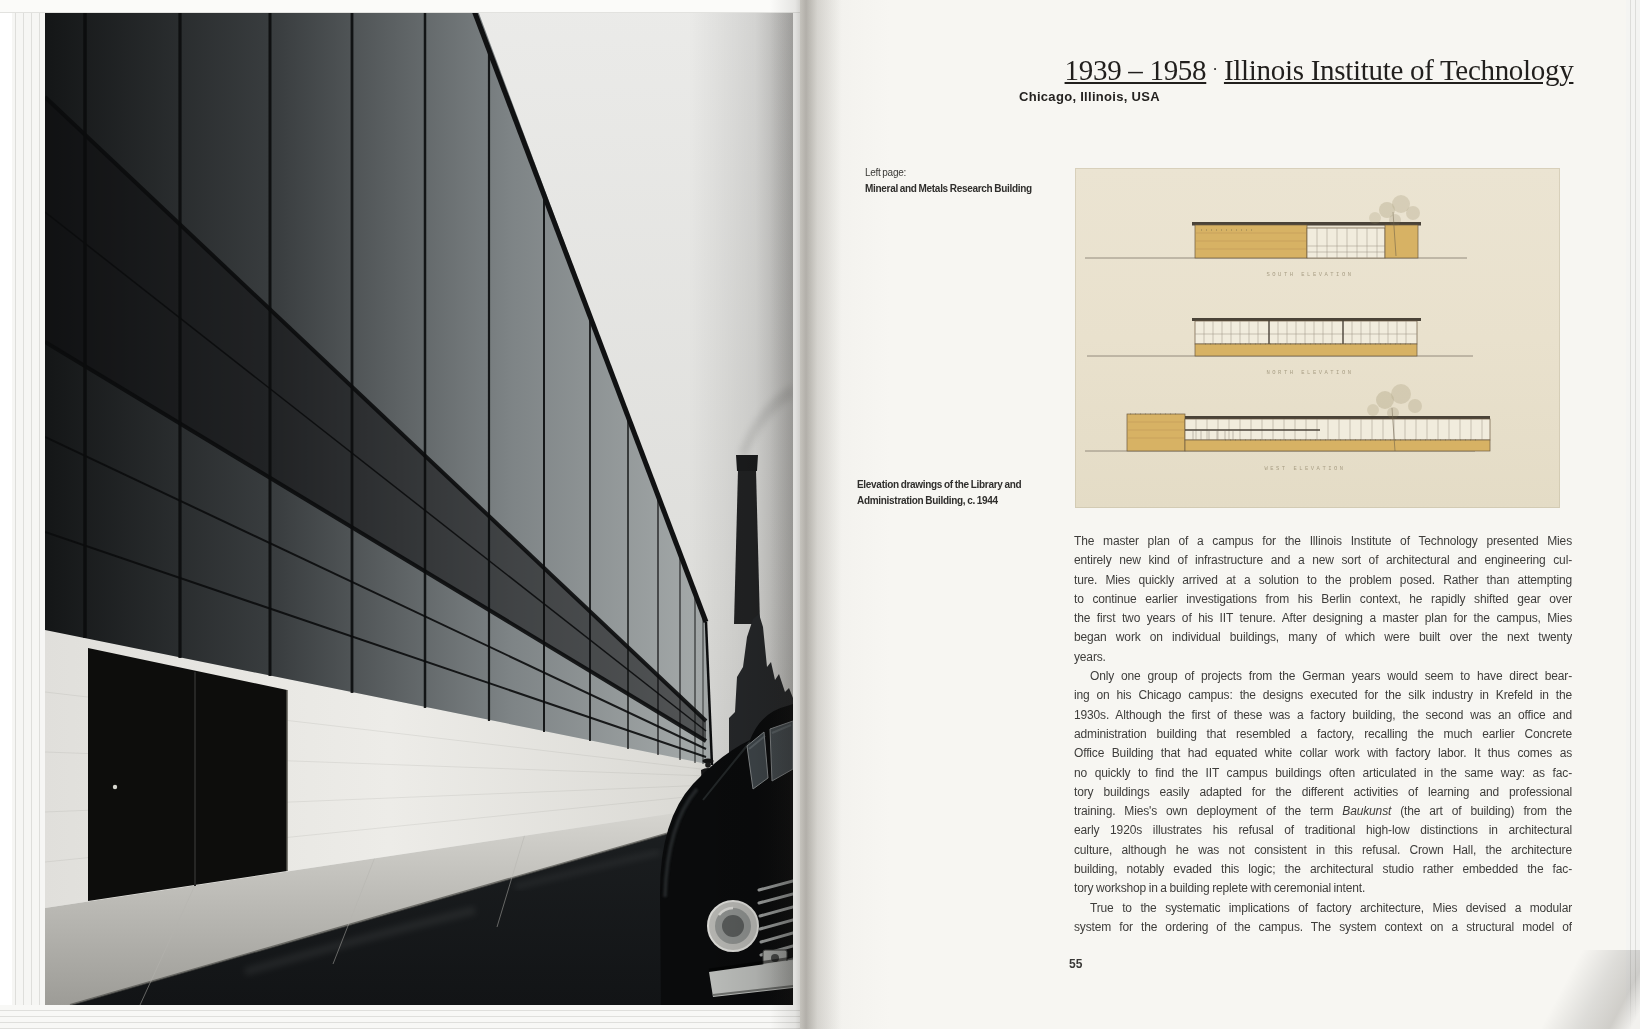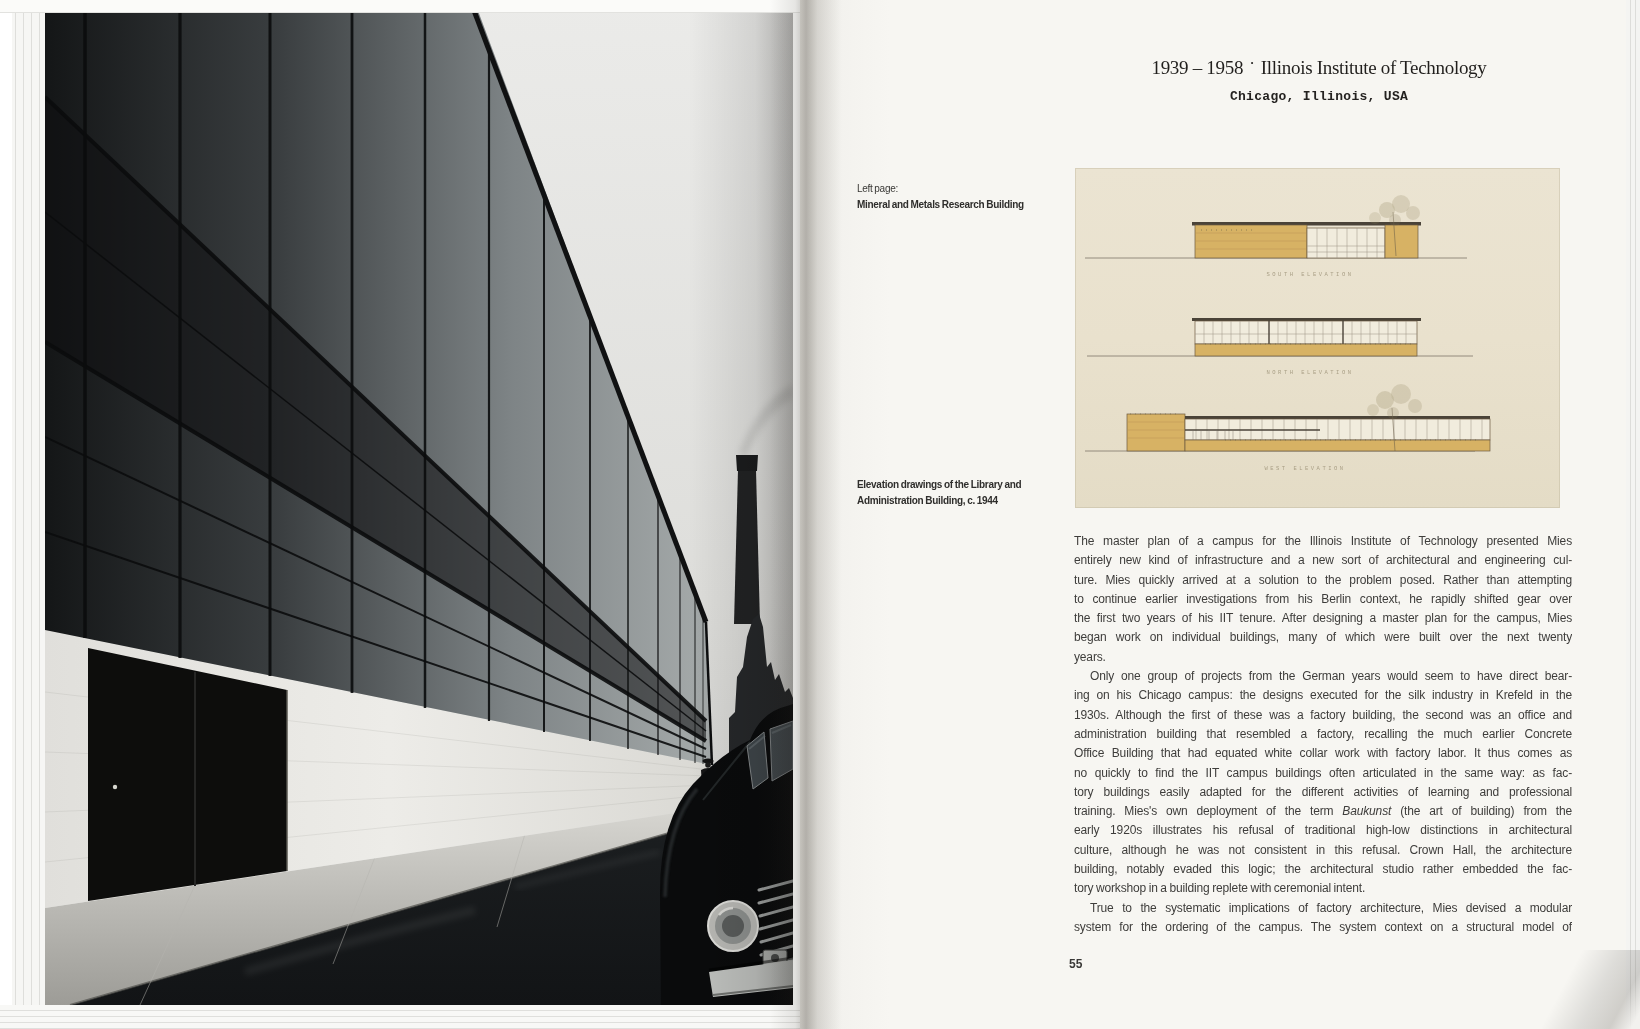--- a/index.html
+++ b/index.html
@@ -26,29 +26,29 @@
   
   .right-page{position:absolute;left:800px;top:0;width:840px;height:1029px;
      background:linear-gradient(to right,#e9e7e1 0,#f3f2ee 40px,#f7f6f2 90px,#f7f6f2 100%);color:#2b2a28;}
   .edge-right{position:absolute;left:1626px;top:0;width:14px;height:1029px;
      background:repeating-linear-gradient(90deg,#f4f4f2 0 4px,#ddddda 4px 5px);}
   .corner-curl{position:absolute;left:1460px;top:950px;width:180px;height:79px;pointer-events:none;
      background:linear-gradient(118deg, rgba(0,0,0,0) 55%, rgba(0,0,0,0.10) 72%, rgba(90,86,80,0.25) 86%, #f2f1ee 96%);}
 
   .title-wrap{position:absolute;left:219px;top:54px;width:600px;text-align:center;white-space:nowrap;
      font-family:"Liberation Serif",serif;color:#211f1d;}
-  .title-main{font-size:19px;letter-spacing:-0.3px;}
+  .title-main{font-size:29px;letter-spacing:-0.3px;text-decoration:underline;}
   .title-sep{display:inline-block;font-size:17px;vertical-align:5px;padding:0 6px;}
-  .title-loc{position:absolute;left:219px;top:89px;width:600px;text-align:center;
-     font-family:Liberation Mono, monospace;font-weight:bold;font-size:13px;letter-spacing:0.3px;color:#242220;}
+  .title-loc{position:absolute;left:219px;top:89px;width:600px;
+     font-family:Liberation Sans, sans-serif;font-weight:bold;font-size:13px;letter-spacing:0.3px;color:#242220;}
 
   .caption{position:absolute;left:57px;width:190px;font-size:10px;line-height:15.6px;
      letter-spacing:-0.3px;word-spacing:-0.6px;color:#2f2e2c;font-weight:bold;}
   .caption .light{font-weight:normal;color:#3a3936;}
-  .cap1{top:181px;}
+  .cap1{top:165px;margin-left:8px;}
   .cap2{top:477px;}
 
   .panel{position:absolute;left:275px;top:168px;width:485px;height:340px;}
 
   .body-text{position:absolute;left:274px;top:532px;width:498px;
      font-size:12px;color:#3e3d3b;letter-spacing:-0.15px;word-spacing:-0.6px;}
   .bl{height:19.3px;line-height:19.3px;overflow:hidden;text-align:justify;text-align-last:justify;}
   .bl.end{text-align-last:left;}
   .bl.ind{text-indent:16px;}
   .bl .it{font-style:italic;margin-top:30px;}

